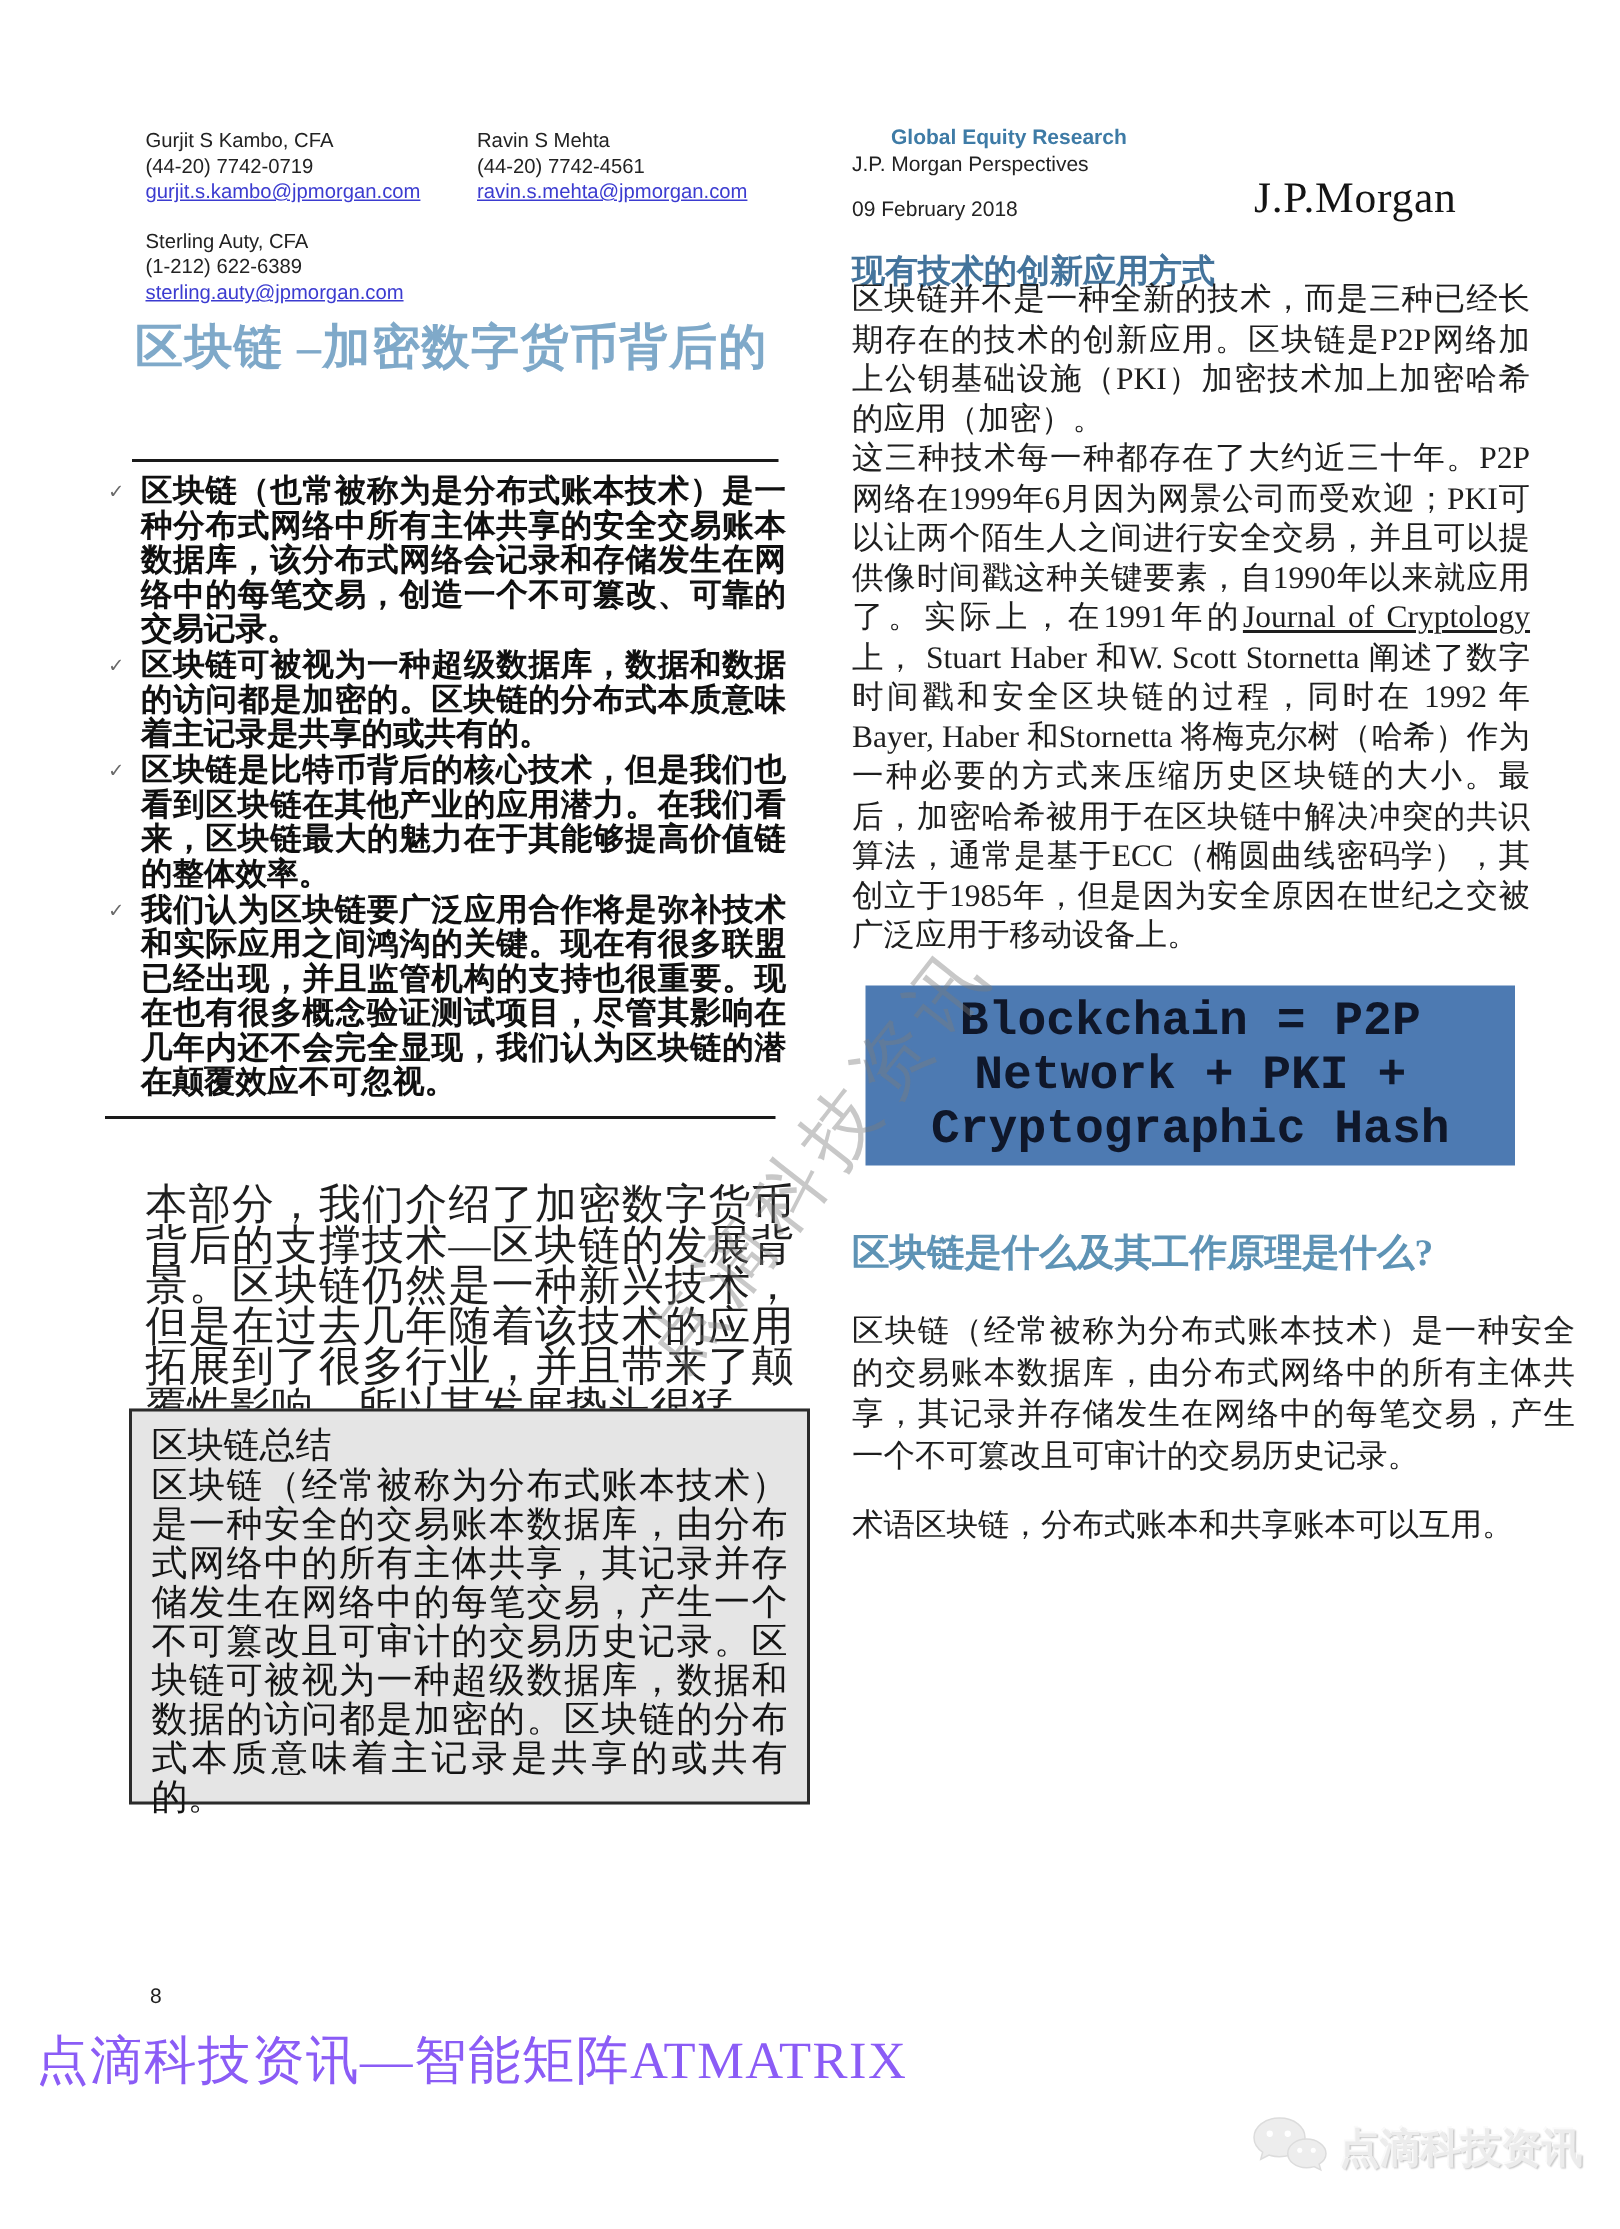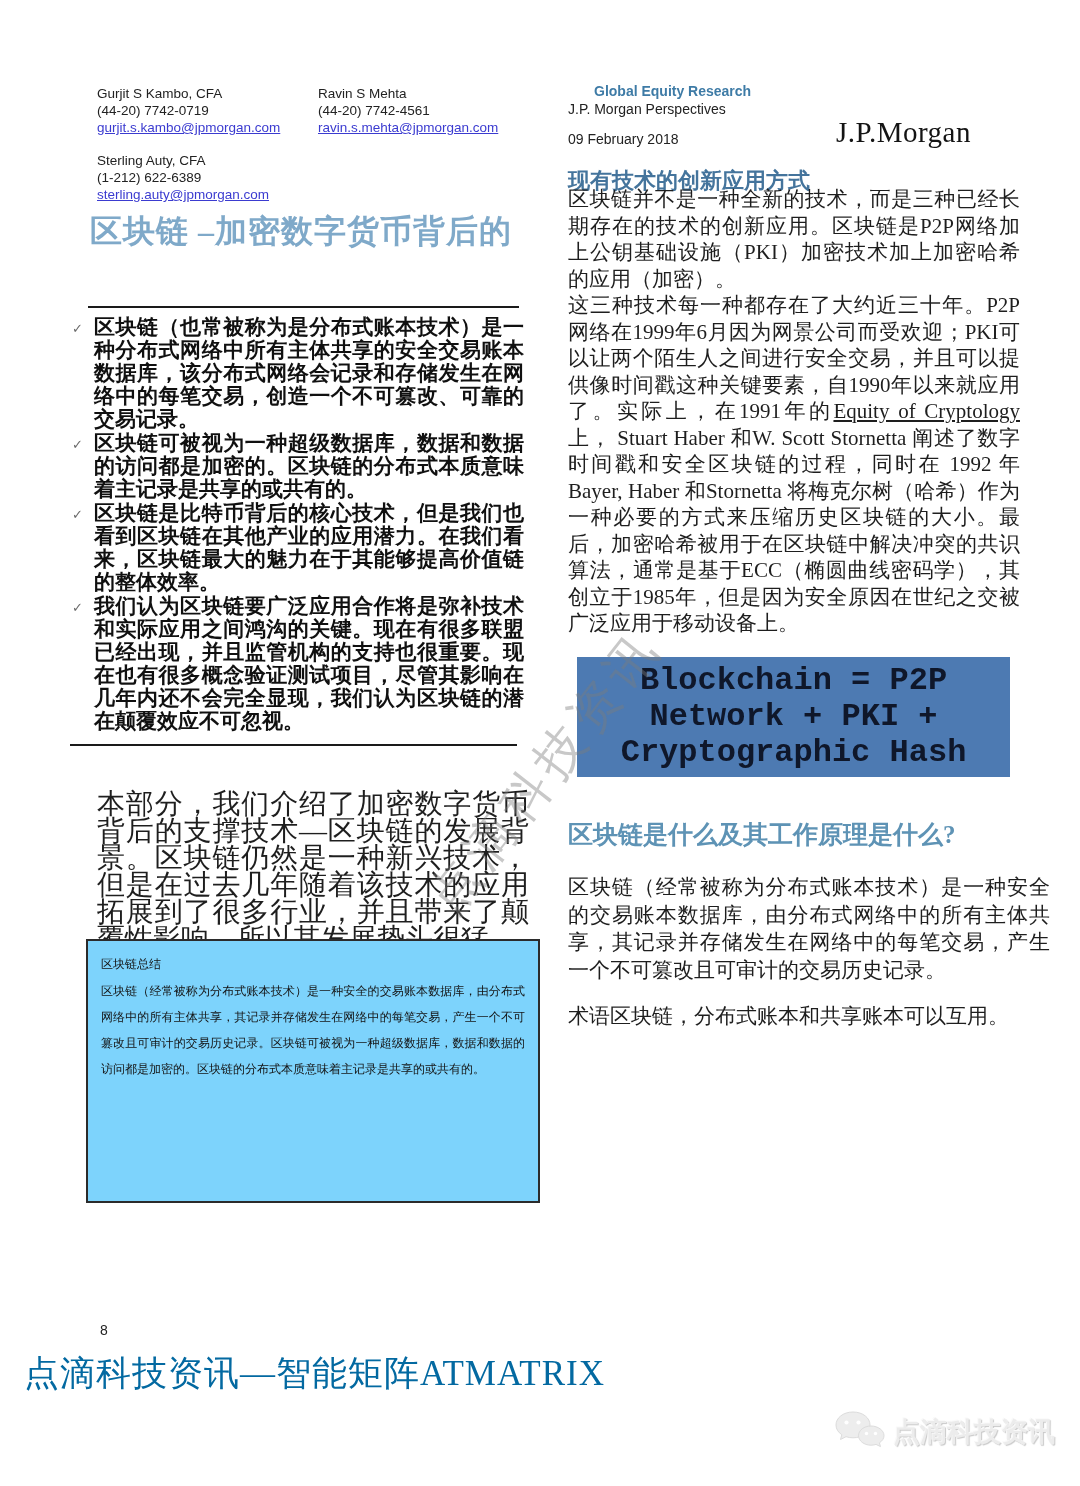--- a/index.html
+++ b/index.html
@@ -29,27 +29,27 @@
   #rule-bottom{left:70px;top:744px;width:447px;}
   .bullets{position:absolute;left:72px;top:316px;width:452px;margin:0;padding:0;list-style:none;}
   .bullets li{display:flex;margin:0 0 1px 0;}
   .bullets .check{flex:0 0 22px;font-size:13px;color:#6a6a6a;padding-top:5px;
     font-family:"DejaVu Sans",sans-serif;}
   .bullets .btxt{font-size:21px;line-height:23px;font-weight:bold;color:#101010;
     text-align:justify;}
   .intro{position:absolute;left:97px;top:790px;width:432px;
     font-size:28px;line-height:27px;text-align:justify;color:#1e1e1e;}
   .summary-box{position:absolute;left:86px;top:939px;width:424px;height:240px;
-    background:#7dd3fc;border:2px solid #2b2b2b;padding:10px 13px;
-    font-size:12px;line-height:26px;color:#141414;text-align:justify;}
+    background:#e5e5e5;border:2px solid #2b2b2b;padding:10px 13px;
+    font-size:24px;line-height:26px;color:#141414;text-align:justify;}
   .summary-box .sb-title{margin-bottom:1px;text-align:left;}
   .page-number{position:absolute;left:100px;top:1322px;
     font-family:"Liberation Sans",sans-serif;font-size:14px;color:#222;}
   .banner-watermark{position:absolute;left:24px;top:1350px;width:700px;
-    font-size:35px;color:#0369a1;letter-spacing:1px;white-space:nowrap;}
+    font-size:35px;color:#8b5cf6;letter-spacing:1px;white-space:nowrap;}
   
   .sec-title-1{position:absolute;left:568px;top:166px;width:452px;
     font-size:22px;font-weight:bold;color:#44749c;}
   .right-p12{position:absolute;left:568px;top:186px;width:452px;
     font-size:21px;line-height:26.5px;text-align:justify;color:#1e1e1e;}
   .right-p12 p{margin:0;}
   .underl{text-decoration:underline;}
   .formula-box{position:absolute;left:577px;top:657px;width:433px;height:120px;
     background:#4d7ab2;color:#0f172a;display:flex;align-items:center;justify-content:center;
     font-family:Liberation Mono, monospace;font-size:32px;font-weight:bold;
@@ -126,21 +126,21 @@
     <div class="sb-title">区块链总结</div>
     <div>区块链（经常被称为分布式账本技术）是一种安全的交易账本数据库，由分布式网络中的所有主体共享，其记录并存储发生在网络中的每笔交易，产生一个不可篡改且可审计的交易历史记录。区块链可被视为一种超级数据库，数据和数据的访问都是加密的。区块链的分布式本质意味着主记录是共享的或共有的。</div>
   </div>
 
   <div class="page-number">8</div>
   <div class="banner-watermark">点滴科技资讯—智能矩阵ATMATRIX</div>
 
   <div class="sec-title-1">现有技术的创新应用方式</div>
   <div class="right-p12">
     <p>区块链并不是一种全新的技术，而是三种已经长期存在的技术的创新应用。区块链是P2P网络加上公钥基础设施（PKI）加密技术加上加密哈希的应用（加密）。</p>
-    <p><span>这三种技术每一种都存在了大约近三十年。P2P网络在1999年6月因为网景公司而受欢迎；PKI可以让两个陌生人之间进行安全交易，并且可以提供像时间戳这种关键要素，自1990年以来就应用了。实际上，在1991年的</span><span class="underl">Equity of Cryptology</span><span>上， Stuart Haber 和W. Scott Stornetta 阐述了数字时间戳和安全区块链的过程，同时在 1992 年Bayer, Haber 和Stornetta 将梅克尔树（哈希）作为一种必要的方式来压缩历史区块链的大小。最后，加密哈希被用于在区块链中解决冲突的共识算法，通常是基于ECC（椭圆曲线密码学），其创立于1985年，但是因为安全原因在世纪之交被广泛应用于移动设备上。</span></p>
+    <p><span>这三种技术每一种都存在了大约近三十年。P2P网络在1999年6月因为网景公司而受欢迎；PKI可以让两个陌生人之间进行安全交易，并且可以提供像时间戳这种关键要素，自1990年以来就应用了。实际上，在1991年的</span><span class="underl">Journal of Cryptology</span><span>上， Stuart Haber 和W. Scott Stornetta 阐述了数字时间戳和安全区块链的过程，同时在 1992 年Bayer, Haber 和Stornetta 将梅克尔树（哈希）作为一种必要的方式来压缩历史区块链的大小。最后，加密哈希被用于在区块链中解决冲突的共识算法，通常是基于ECC（椭圆曲线密码学），其创立于1985年，但是因为安全原因在世纪之交被广泛应用于移动设备上。</span></p>
   </div>
 
   <div class="formula-box">Blockchain = P2P Network + PKI + Cryptographic Hash</div>
 
   <div class="sec-title-2">区块链是什么及其工作原理是什么?</div>
   <div class="right-p3">区块链（经常被称为分布式账本技术）是一种安全的交易账本数据库，由分布式网络中的所有主体共享，其记录并存储发生在网络中的每笔交易，产生一个不可篡改且可审计的交易历史记录。</div>
   <div class="right-p4">术语区块链，分布式账本和共享账本可以互用。</div>
 
   <div class="diag-watermark">点滴科技资讯</div>
 

